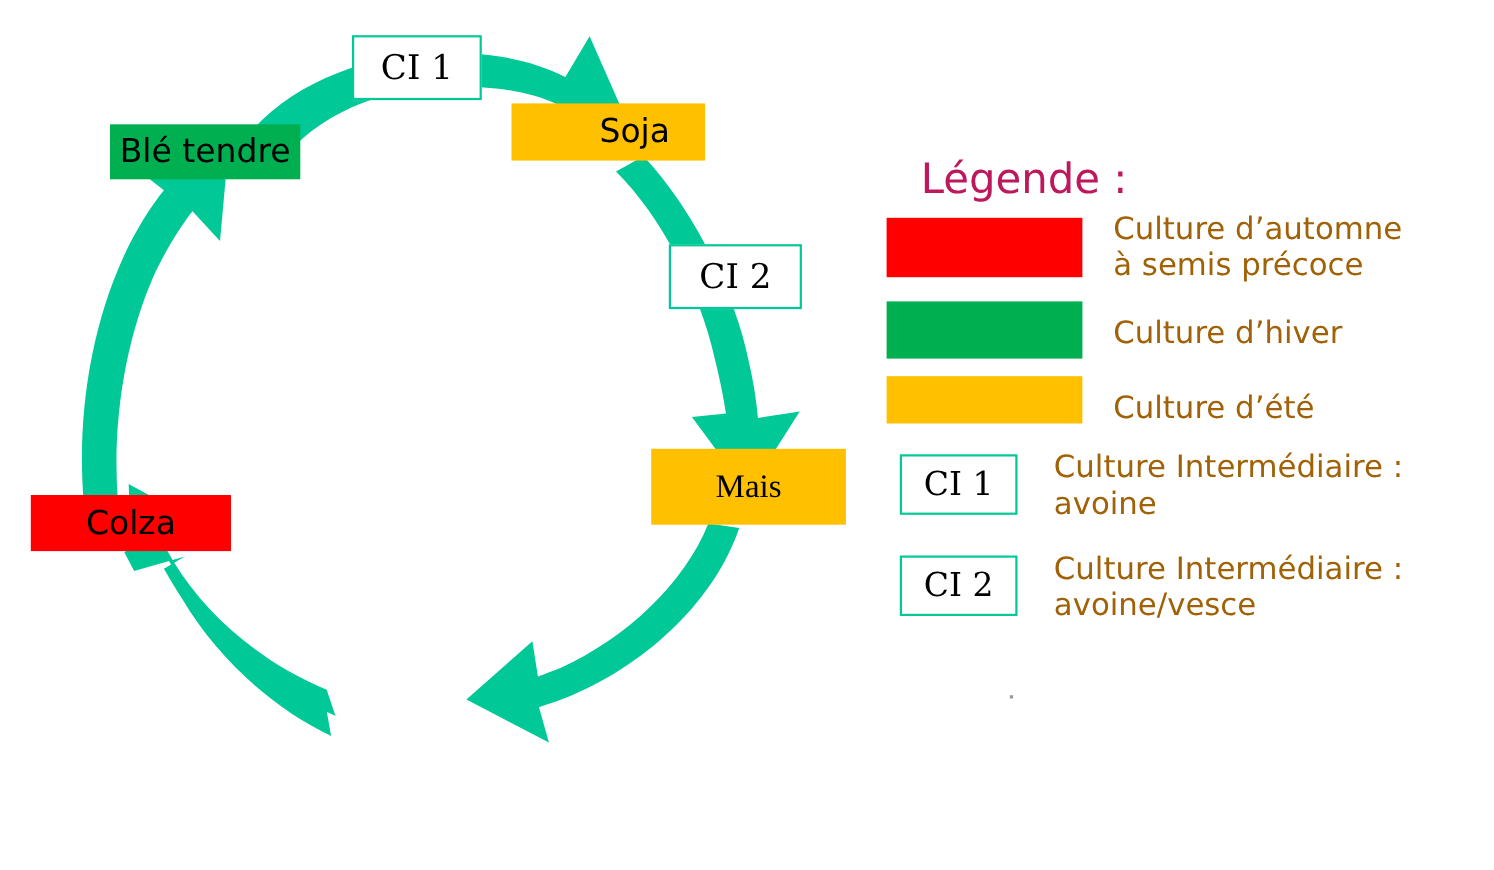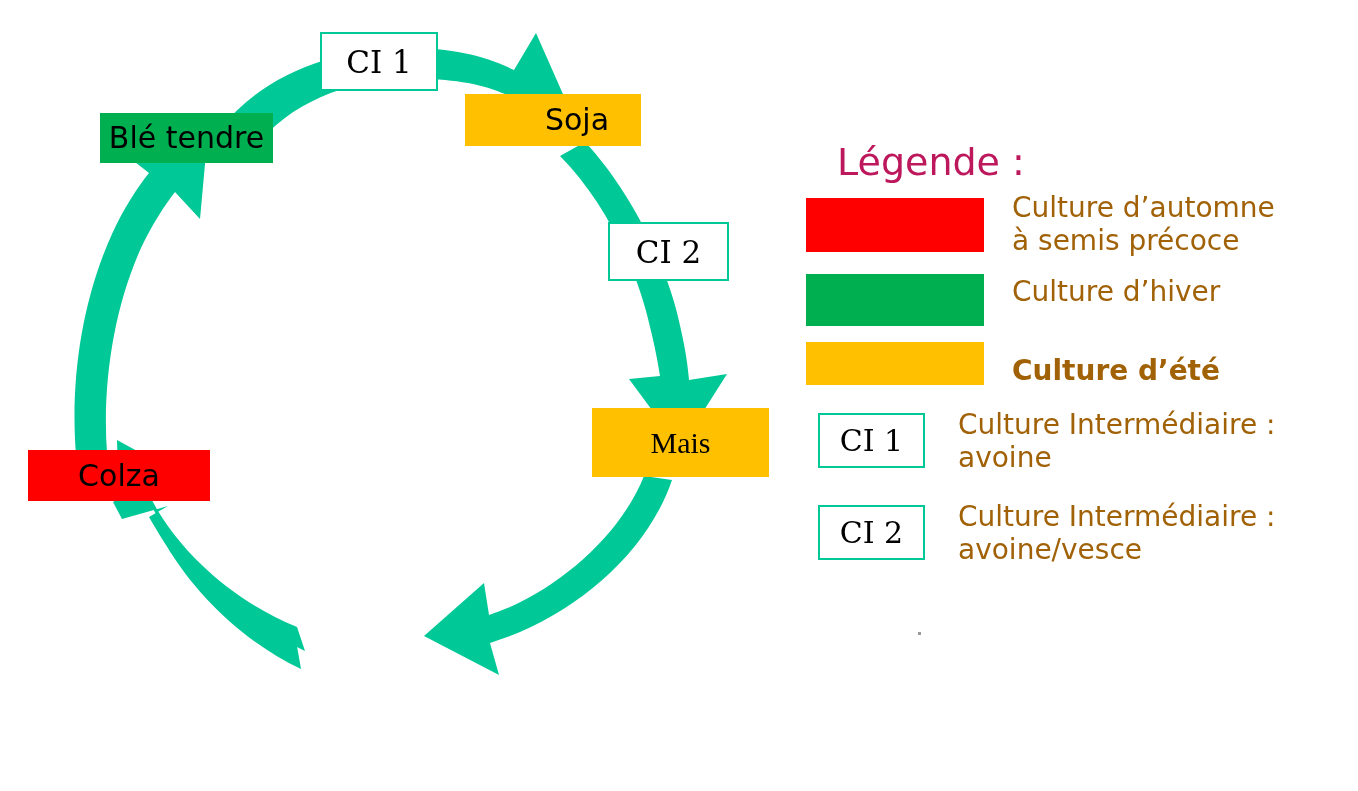--- a/index.html
+++ b/index.html
@@ -148,22 +148,22 @@
     margin-left: 28px;
   }
 
   #legend-row-automne  { top: 58px; }
   #legend-row-hiver    { top: 134px; }
   #legend-row-ete      { top: 202px; }
   #legend-row-ci1      { top: 273px; }
   #legend-row-ci2      { top: 365px; }
 
   #legend-row-automne .legend-label { margin-top: -6px; }
-  #legend-row-hiver   .legend-label { margin-top: 2px; }
-  #legend-row-ete     .legend-label { margin-top: 13px; font-weight: bold; }
+  #legend-row-hiver   .legend-label { margin-top: 13px; }
+  #legend-row-ete     .legend-label { margin-top: 13px; }
   #legend-row-ci1     .legend-label { margin-top: -4px; margin-left: 33px; }
   #legend-row-ci2     .legend-label { margin-top: -4px; margin-left: 33px; }
 
   #legend-swatch-automne { background: #FF0000; }
   #legend-swatch-hiver   { background: #00B050; height: 52px; }
   #legend-swatch-ete     { background: #FFC000; height: 43px; }
 
   .legend-dot {
     position: absolute;
     left: 112px; top: 492px;

